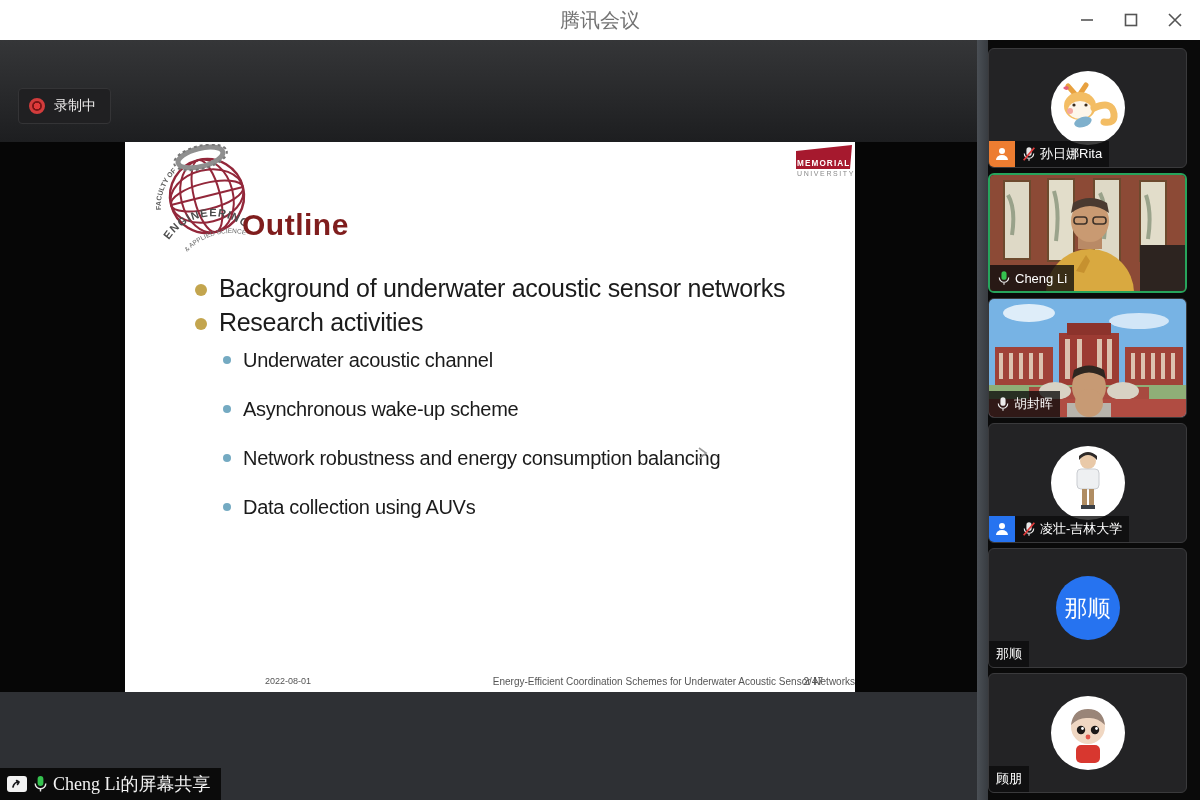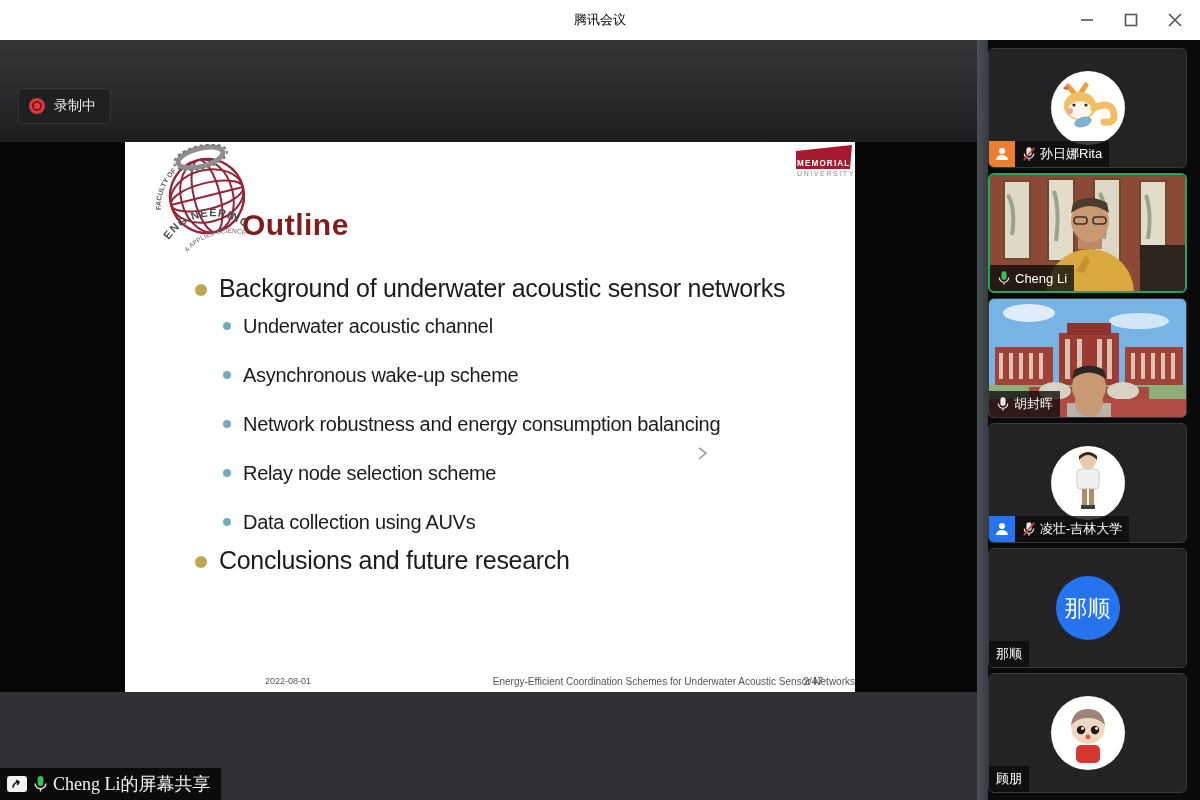--- a/index.html
+++ b/index.html
@@ -1,21 +1,21 @@
 <!DOCTYPE html>
 <html><head>
 <meta charset="utf-8">
 <style>
   * { margin:0; padding:0; box-sizing:border-box; }
   html,body { width:1200px; height:800px; font-family:"Liberation Sans","DejaVu Sans",sans-serif; background:#000; overflow:hidden; }
   #app { position:relative; width:1200px; height:800px; background:#000; }
 
   
   .titlebar { position:absolute; top:0; left:0; width:1200px; height:40px; background:#ffffff; display:flex; align-items:center; justify-content:center; }
-  .titlebar .title { font-size:13px; color:#000000; }
+  .titlebar .title { font-size:20px; color:#737373; }
   .win-controls { position:absolute; right:10px; top:0; height:40px; display:flex; align-items:center; gap:14px; }
   .win-btn { width:30px; height:30px; display:flex; align-items:center; justify-content:center; color:#555; cursor:pointer; }
   .win-btn svg { display:block; }
 
   
   .stage { position:absolute; top:40px; left:0; width:977px; height:760px; background:#060606; overflow:hidden;padding-left:40px; }
   .stage-top { position:absolute; top:0; left:0; width:977px; height:102px; background:linear-gradient(#353638,#1d1e20); }
   .stage-bottom { position:absolute; top:652px; left:0; width:977px; height:108px; background:#2e3034; }
 
   .rec-chip { position:absolute; top:48px; left:18px; height:36px; padding:0 14px 0 10px; background:#202022; border:1px solid #343436; border-radius:4px; display:flex; align-items:center; gap:9px; }
@@ -132,26 +132,25 @@
       <div class="logo-right">
         <svg class="mem-flag icon" width="62" height="42" viewBox="0 0 62 42">
           <polygon points="3,6 59,0 57,24 3,24" fill="#a6192e"></polygon>
           <text x="4" y="21" font-size="8.2" font-weight="bold" fill="#ffffff" letter-spacing="1.1">MEMORIAL</text>
           <text x="4" y="31" font-size="7" fill="#8a8a8a" letter-spacing="1.6">UNIVERSITY</text>
         </svg>
       </div>
 
       <ul class="bullets">
         <li class="l1">Background of underwater acoustic sensor networks</li>
+        <li class="l1">Research activities</li>
         <li class="l2 first">Underwater acoustic channel</li>
         <li class="l2">Asynchronous wake-up scheme</li>
         <li class="l2">Network robustness and energy consumption balancing</li>
-        <li class="l2">Relay node selection scheme</li>
         <li class="l2">Data collection using AUVs</li>
-        <li class="l1 last">Conclusions and future research</li>
       </ul>
 
       <div class="cursor">
         <svg width="12" height="14" viewBox="0 0 12 14">
             <path d="M2 12 L9 6 L2 1" fill="none" stroke="#9a9a9a" stroke-width="1.6"></path>
           </svg>
       </div>
 
       <div class="slide-footer">
         <span class="f-date">2022-08-01</span>

